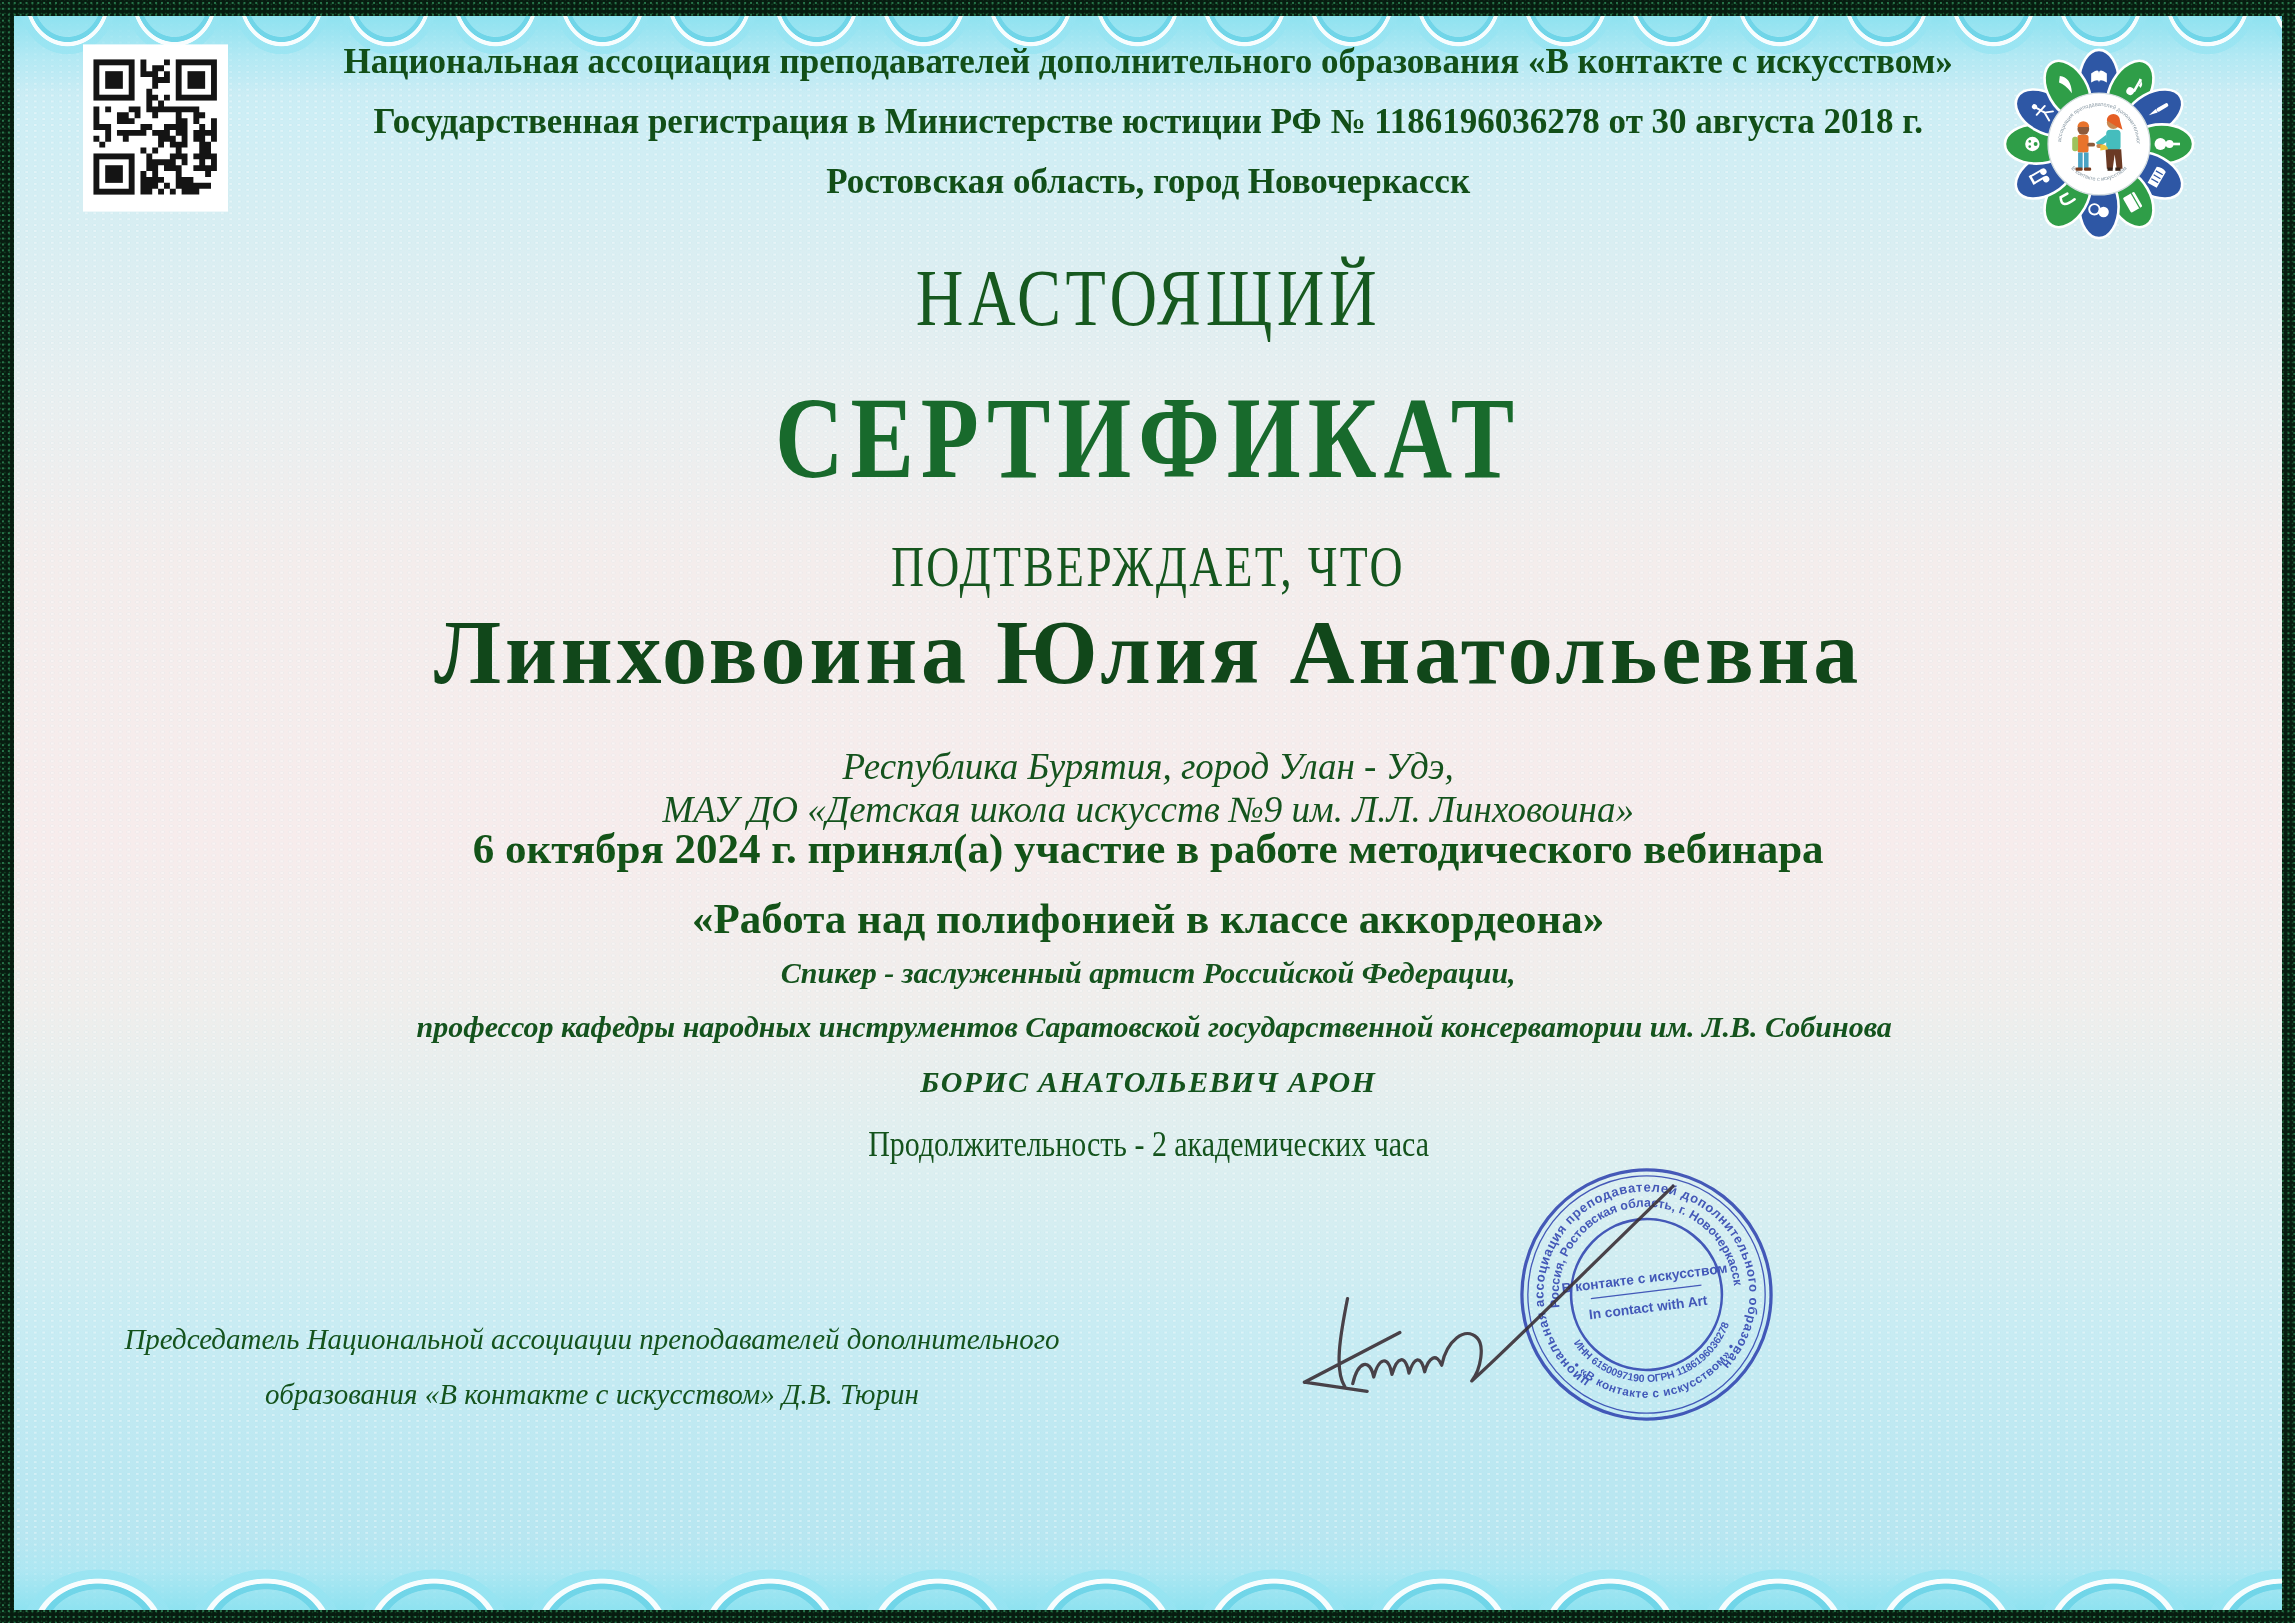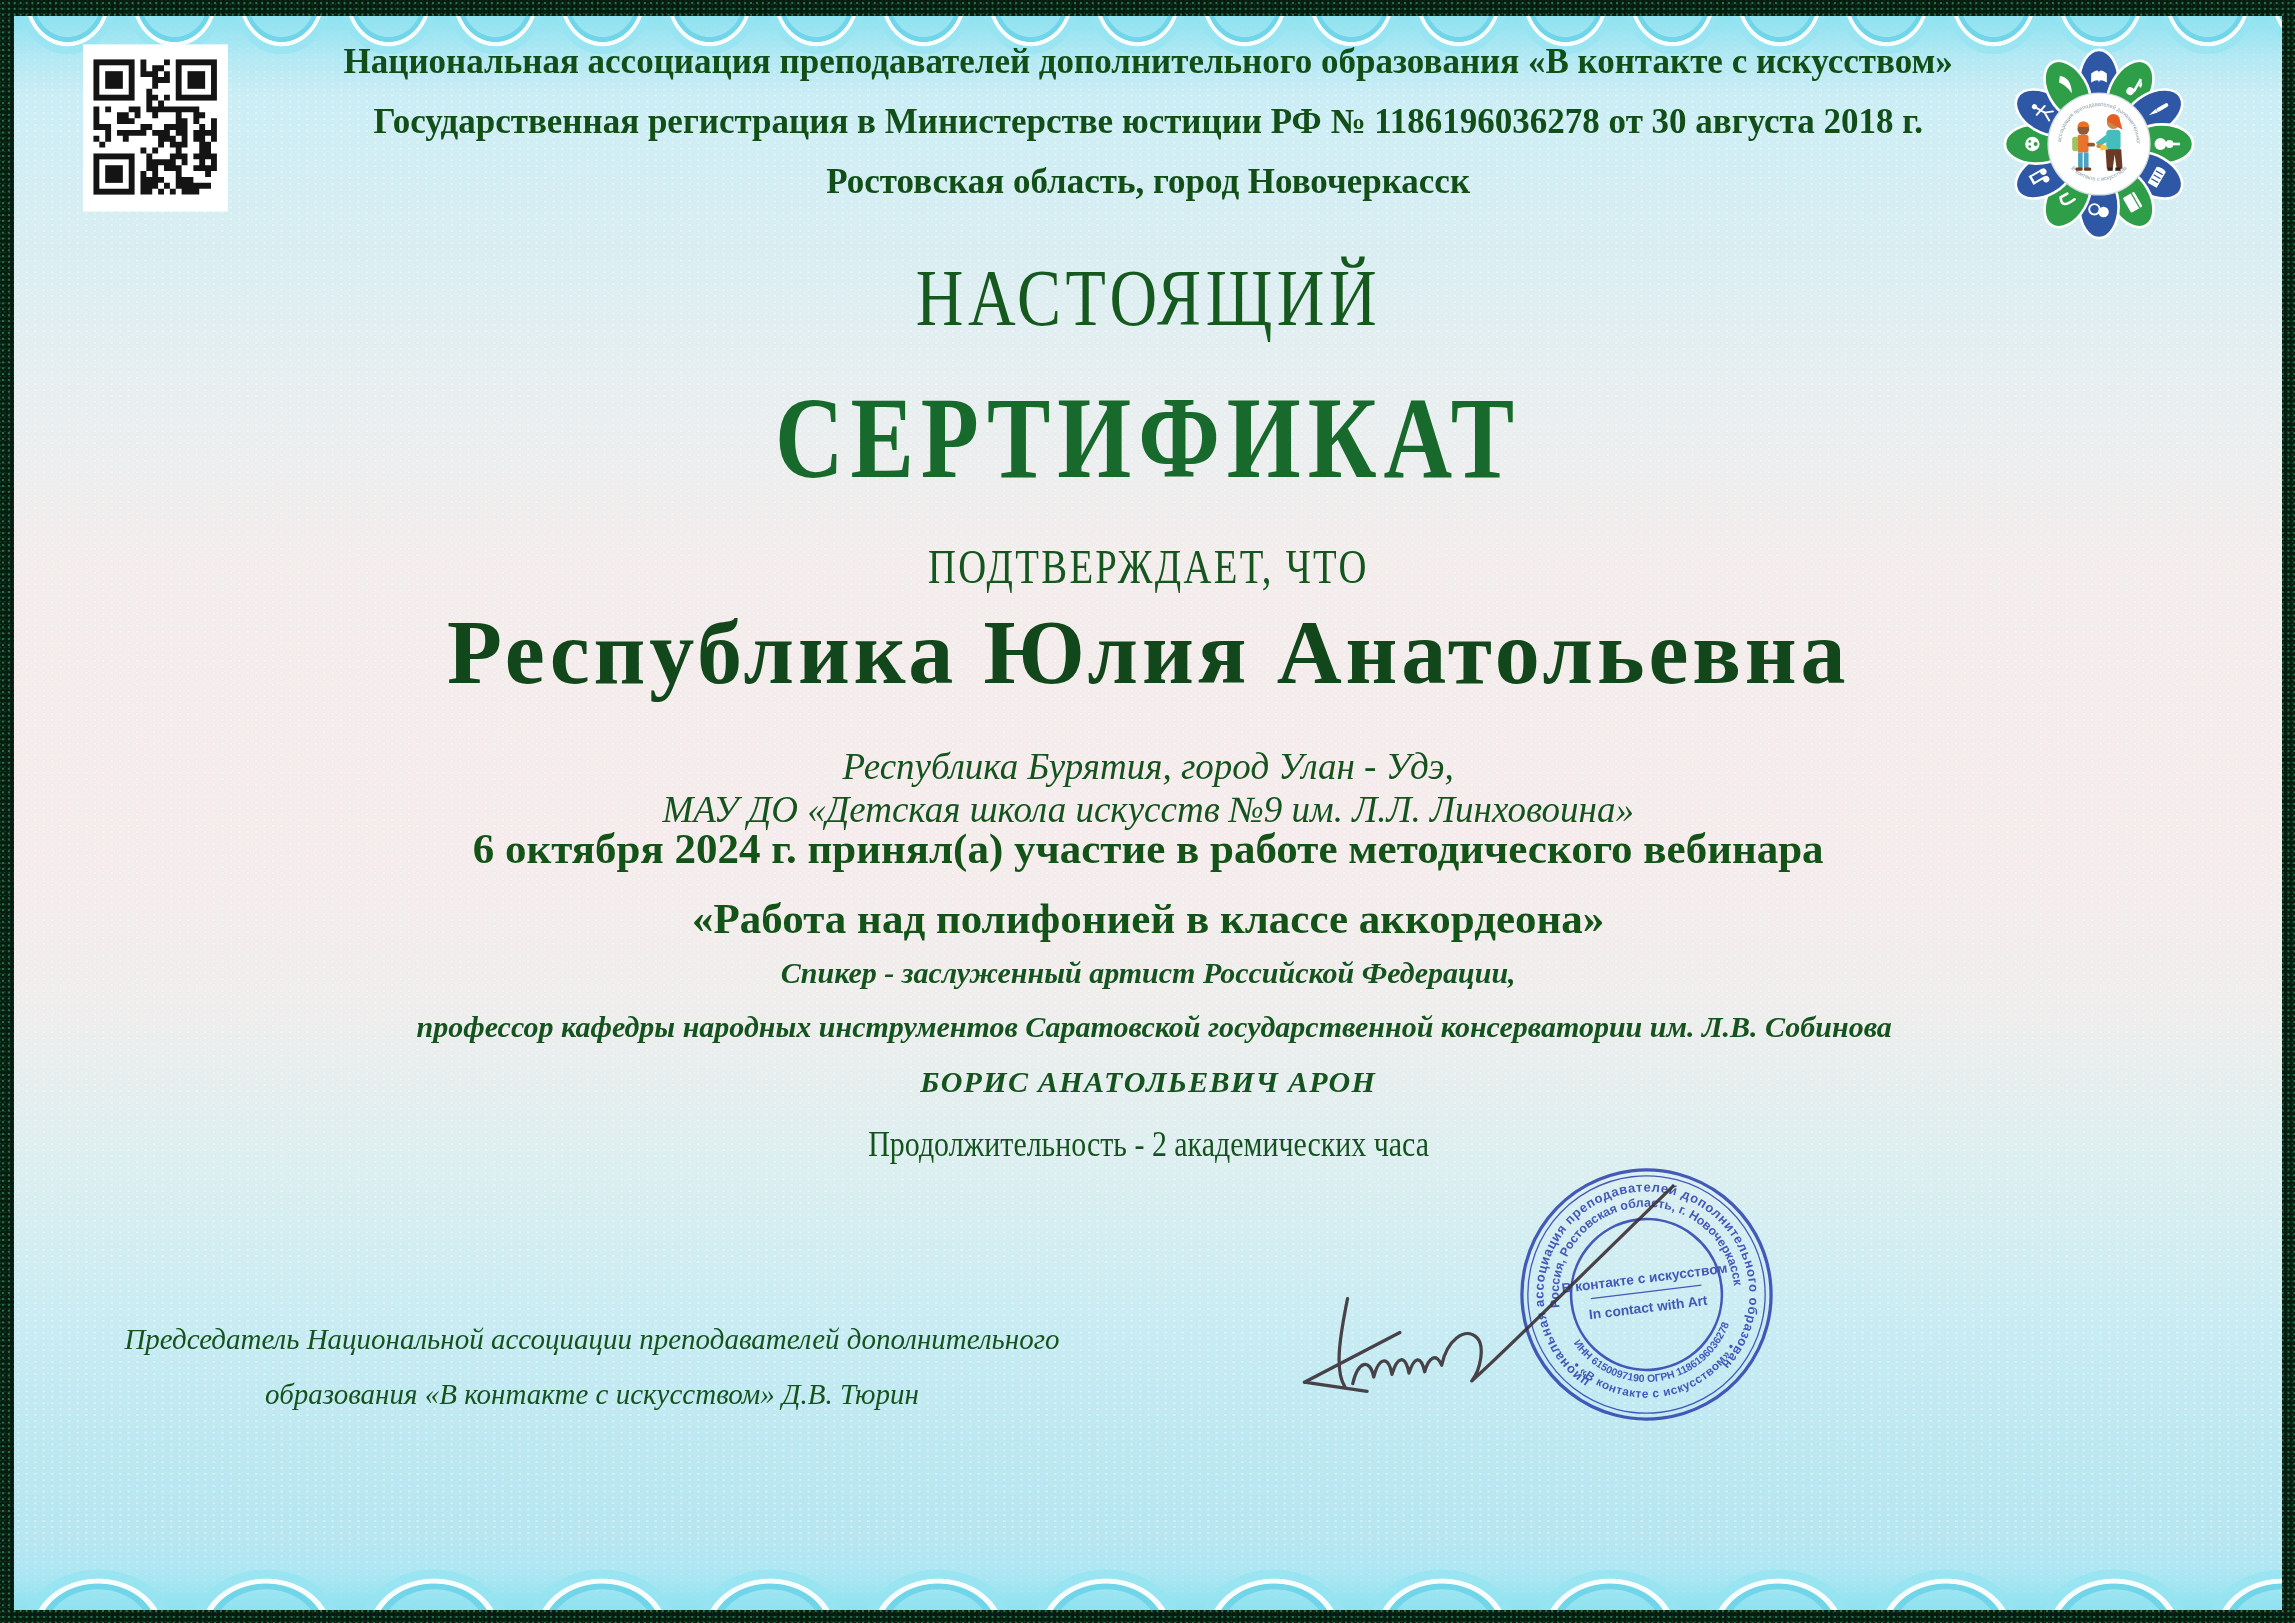--- a/index.html
+++ b/index.html
@@ -46,21 +46,21 @@
       linear-gradient(0deg, rgba(140,226,240,.95), rgba(165,232,244,.5) 55%, rgba(190,238,248,0));
     background-size:168px 73px, 100% 100%;
     background-repeat:repeat-x, no-repeat;
   }
   .line{position:absolute; left:0; right:0; text-align:center; color:#14531d; white-space:nowrap;}
   .cond{display:inline-block; transform:scale(.88,1.08); transform-origin:50% 50%;}
   .hdr{font-weight:bold; font-size:35px; line-height:60px; color:#124f18;}
   #header-block{position:absolute; top:16.4px; left:0; right:0; text-align:center;}
   #intro-line{top:242px; font-size:75px; line-height:79px; letter-spacing:5.2px; color:#16591f;}
   #title-line{top:363px; font-size:108px; line-height:118px; font-weight:bold; letter-spacing:7.9px; color:#186a2c;}
-  #confirms-line{top:524px; font-size:44px; line-height:55px; letter-spacing:2.6px; color:#15561e;}
+  #confirms-line{top:524px; font-size:52px; line-height:55px; letter-spacing:2.6px; color:#15561e;}
   #recipient-line{top:589px; font-size:90px; line-height:96px; font-weight:bold; letter-spacing:3.9px; color:#11471a;}
   #location-block{position:absolute; top:704px; left:0; right:0; text-align:center;
     font-style:italic; font-size:37px; line-height:43px; color:#14531d;margin-top:25px;}
   #event-line1{top:809px; font-size:43px; line-height:47px; font-weight:bold; color:#135318;}
   #event-line2{top:879px; font-size:43px; line-height:47px; font-weight:bold; color:#135318;}
   #speaker-line1{top:940px; font-size:30px; line-height:34px; font-weight:bold; font-style:italic;}
   #speaker-line2{top:994px; font-size:30px; line-height:34px; font-weight:bold; font-style:italic;margin-left:12px;}
   #speaker-name{top:1049px; font-size:30px; line-height:34px; font-weight:bold; font-style:italic; letter-spacing:1.3px;}
   #duration-line{top:1105px; font-size:34px; line-height:45px;}
   #chairman-block{position:absolute; left:110px; top:1296px; text-align:center;
@@ -214,21 +214,21 @@
 
     <div id="header-block">
       <div class="hdr">Национальная ассоциация преподавателей дополнительного образования «В контакте с искусством»</div>
       <div class="hdr">Государственная регистрация в Министерстве юстиции РФ № 1186196036278 от 30 августа 2018 г.</div>
       <div class="hdr">Ростовская область, город Новочеркасск</div>
     </div>
 
     <div class="line" id="intro-line"><span class="cond">НАСТОЯЩИЙ</span></div>
     <div class="line" id="title-line"><span class="cond">СЕРТИФИКАТ</span></div>
     <div class="line" id="confirms-line"><span class="cond">ПОДТВЕРЖДАЕТ, ЧТО</span></div>
-    <div class="line" id="recipient-line">Республика Юлия Анатольевна</div>
+    <div class="line" id="recipient-line">Линховоина Юлия Анатольевна</div>
     <div id="location-block">
       <div>Республика Бурятия, город Улан - Удэ,</div>
       <div>МАУ ДО «Детская школа искусств №9 им. Л.Л. Линховоина»</div>
     </div>
     <div class="line" id="event-line1">6 октября 2024 г. принял(а) участие в работе методического вебинара</div>
     <div class="line" id="event-line2">«Работа над полифонией в классе аккордеона»</div>
     <div class="line" id="speaker-line1">Спикер - заслуженный артист Российской Федерации,</div>
     <div class="line" id="speaker-line2">профессор кафедры народных инструментов Саратовской государственной консерватории им. Л.В. Собинова</div>
     <div class="line" id="speaker-name">БОРИС АНАТОЛЬЕВИЧ АРОН</div>
     <div class="line" id="duration-line"><span class="cond">Продолжительность - 2 академических часа</span></div>

